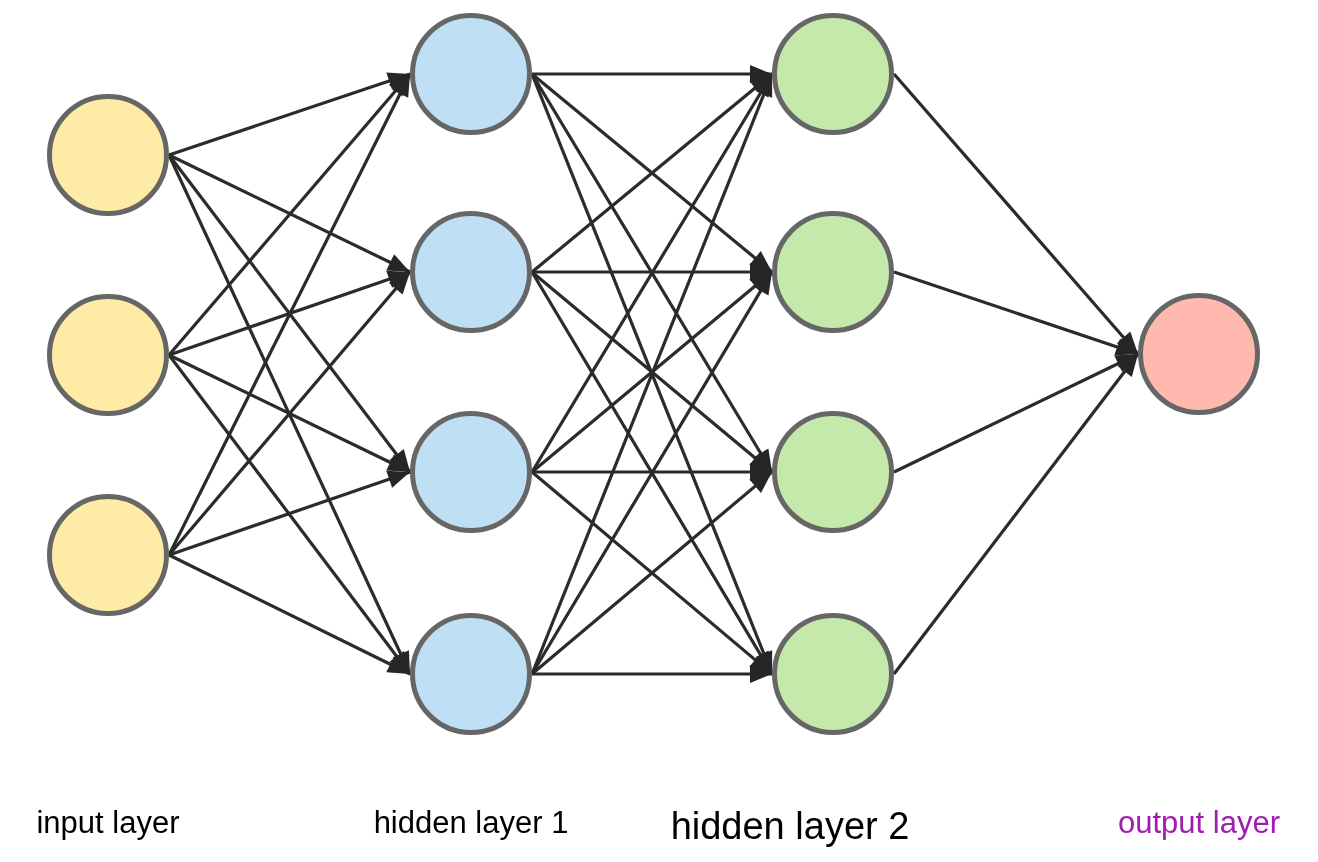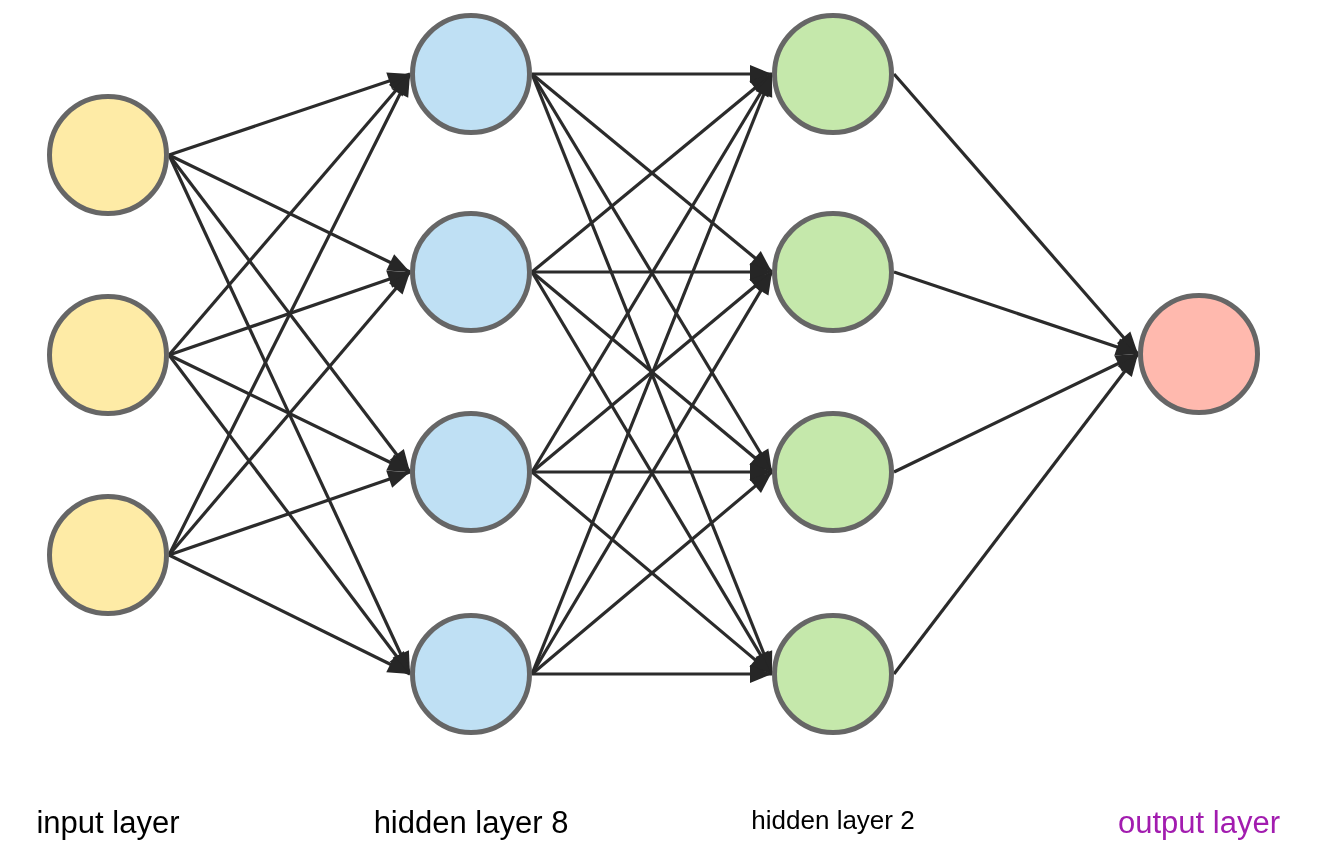--- a/index.html
+++ b/index.html
@@ -76,19 +76,19 @@
         <circle cx="833" cy="74" r="58.5" fill="#c5e8ab" stroke="#666666" stroke-width="5"></circle>
         <circle cx="833" cy="272" r="58.5" fill="#c5e8ab" stroke="#666666" stroke-width="5"></circle>
         <circle cx="833" cy="472" r="58.5" fill="#c5e8ab" stroke="#666666" stroke-width="5"></circle>
         <circle cx="833" cy="674" r="58.5" fill="#c5e8ab" stroke="#666666" stroke-width="5"></circle>
         <circle cx="1199" cy="354" r="58.5" fill="#ffb9ae" stroke="#666666" stroke-width="5"></circle>
       </g>
   </svg>
 
   <div class="layer-label" id="label-input-layer" style="left: 108px; top: 806px; font-size: 31px; color: rgb(0, 0, 0);">input layer</div>
 
-  <div class="layer-label" id="label-hidden-layer-1" style="left: 471px; top: 806px; font-size: 31px; color: rgb(0, 0, 0);">hidden layer 8</div>
+  <div class="layer-label" id="label-hidden-layer-1" style="left: 471px; top: 806px; font-size: 31px; color: rgb(0, 0, 0);">hidden layer 1</div>
 
-  <div class="layer-label" id="label-hidden-layer-2" style="left: 833px; top: 806px; font-size: 26px; color: rgb(0, 0, 0);">hidden layer 2</div>
+  <div class="layer-label" id="label-hidden-layer-2" style="left: 790px; top: 806px; font-size: 38px; color: rgb(0, 0, 0);">hidden layer 2</div>
 
   <div class="layer-label" id="label-output-layer" style="left: 1199px; top: 806px; font-size: 31px; color: #a21caf;">output layer</div>
 
 </div>
 
 </body></html>

